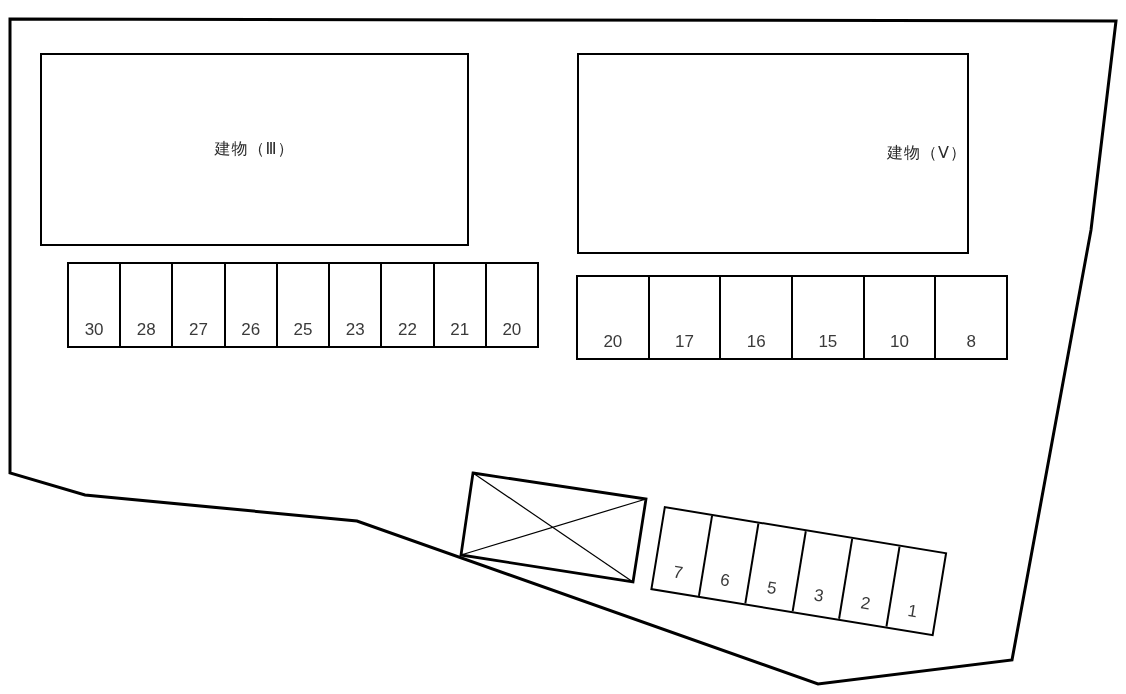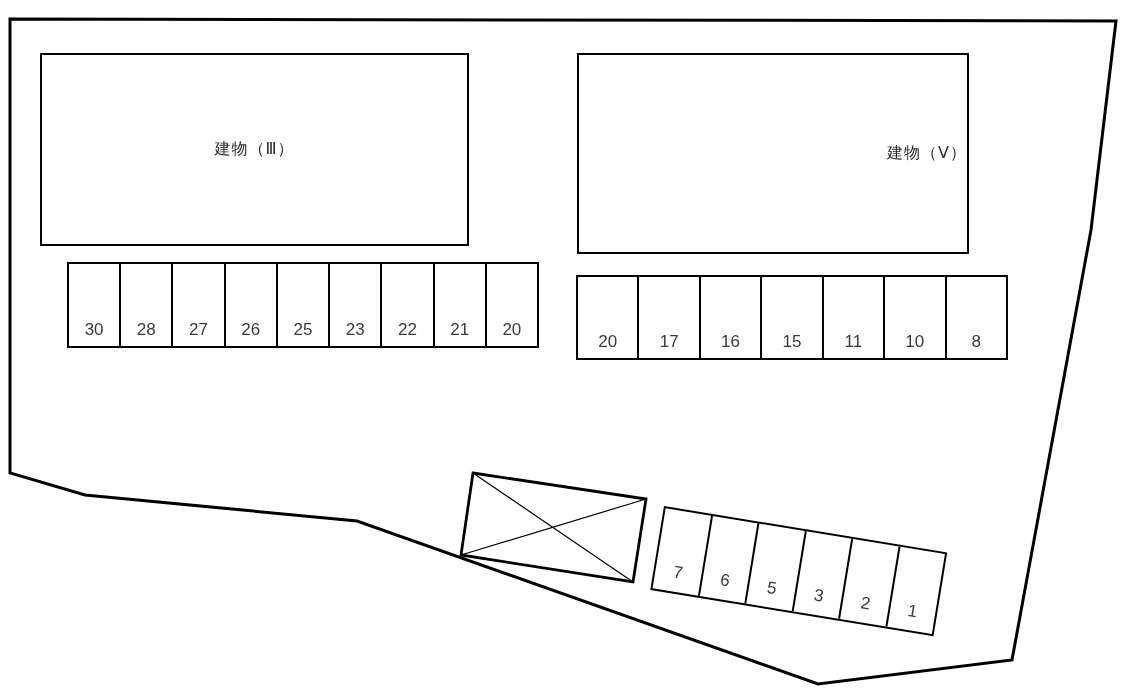--- a/index.html
+++ b/index.html
@@ -85,23 +85,20 @@
     <div class="cell">
       <span class="num">17</span>
     </div>
     <div class="cell">
       <span class="num">16</span>
     </div>
     <div class="cell">
       <span class="num">15</span>
     </div>
     <div class="cell">
-      <span class="num">11</span>
-    </div>
-    <div class="cell">
       <span class="num">10</span>
     </div>
     <div class="cell">
       <span class="num">8</span>
     </div>
   </div>
 
   <div class="row diagonal" style="left:664px; top:506px; width:287px; height:85px;">
     <div class="cell">
       <span class="num">7</span>

